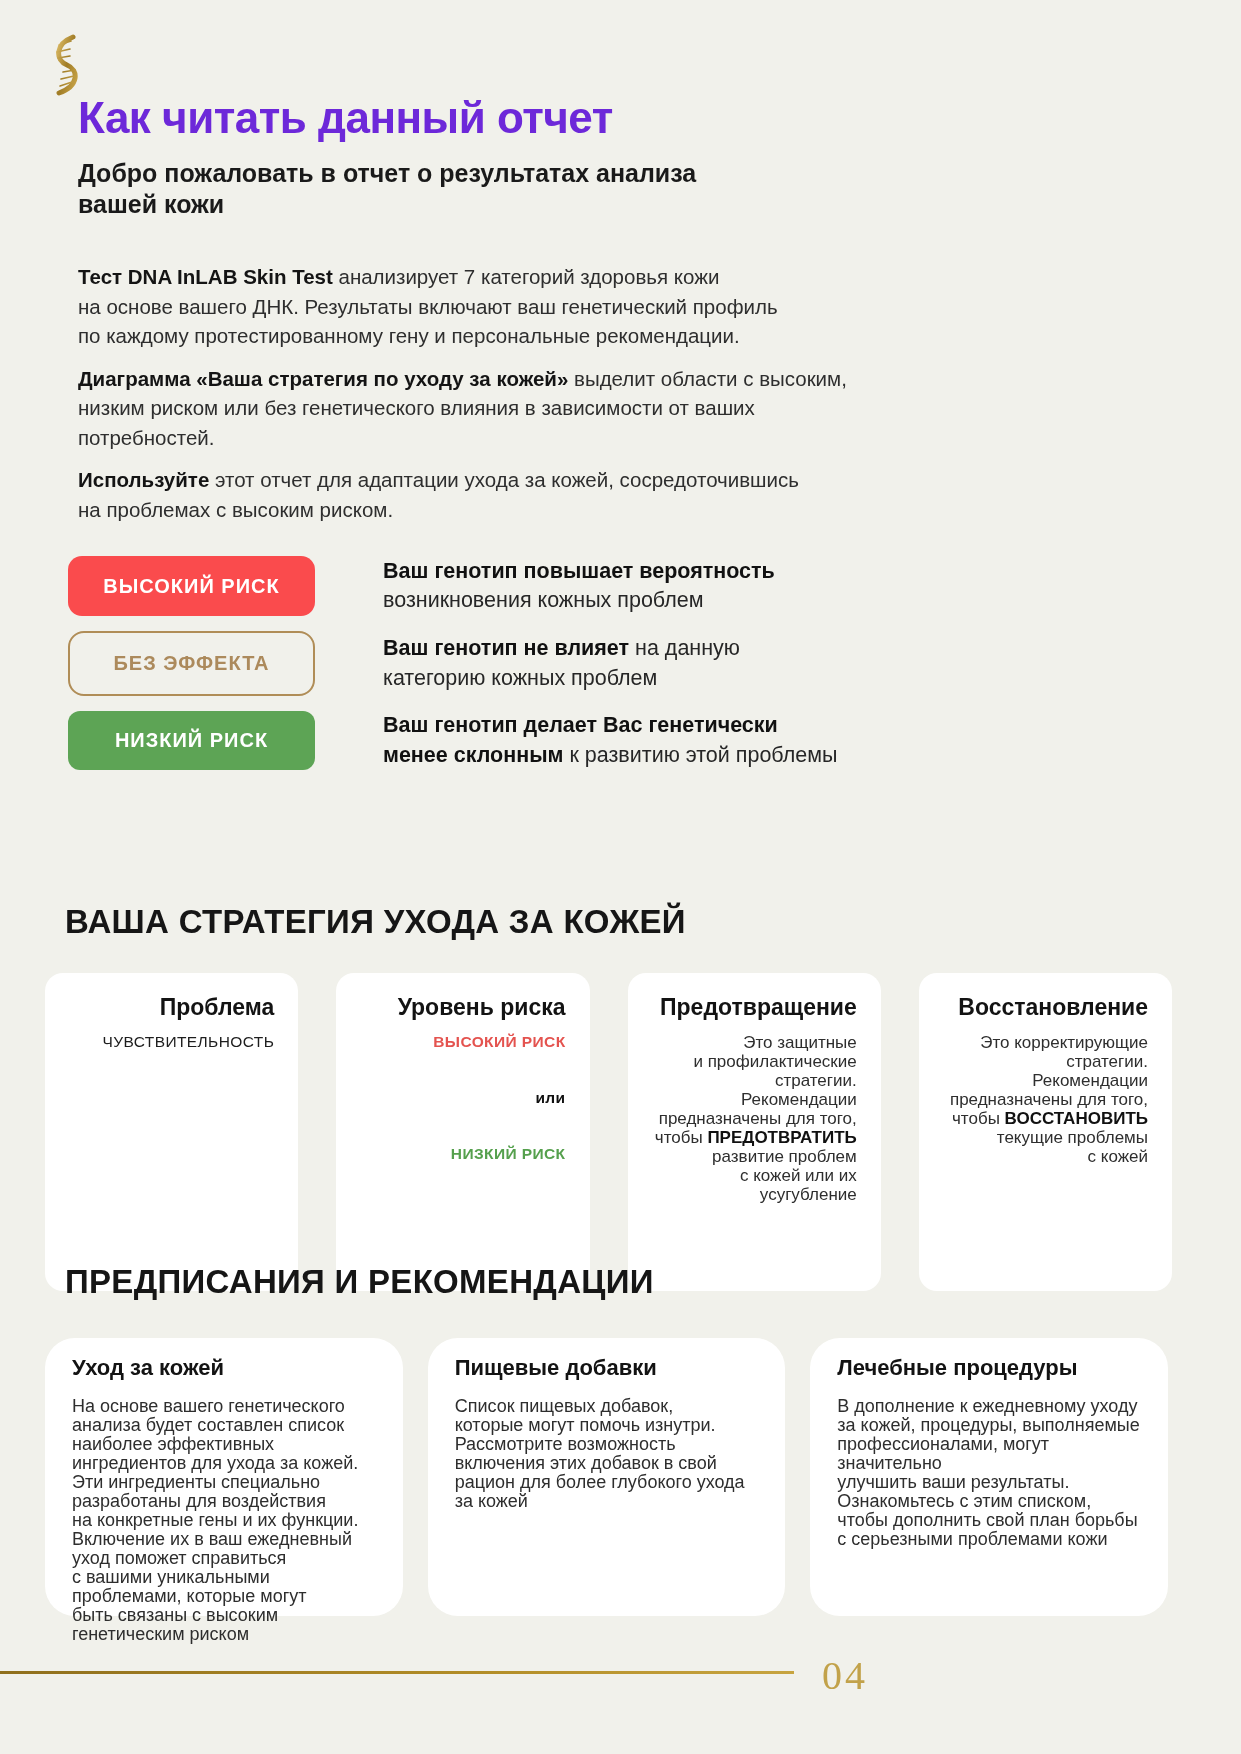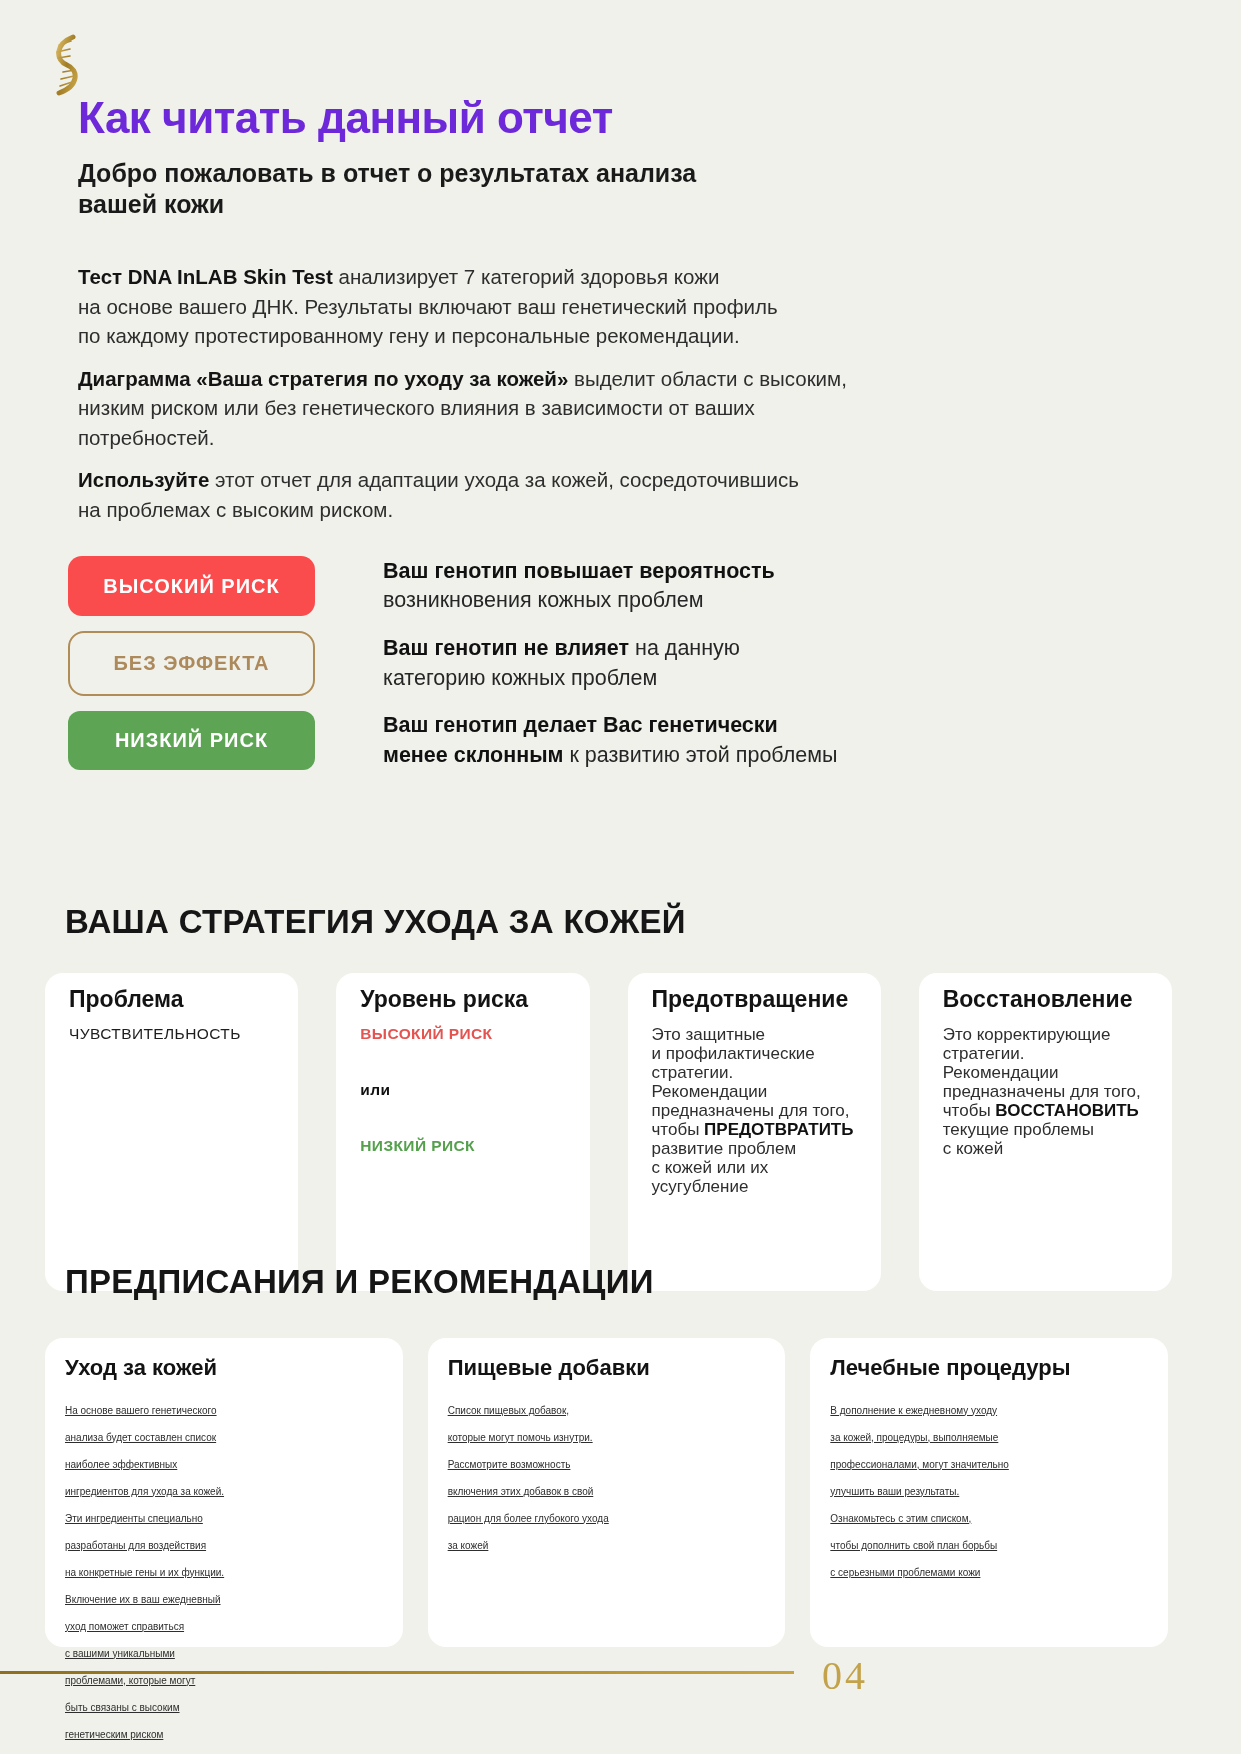--- a/index.html
+++ b/index.html
@@ -41,41 +41,41 @@
   }
   .sh-strategy{top:903px;}
   .sh-prescriptions{top:1263px;}
   
   .strategy-cards{
     position:absolute;left:45px;top:973px;width:1127px;
     display:grid;grid-template-columns:repeat(4,1fr);gap:38px;
   }
   .card{
     background:#ffffff;border-radius:18px;box-sizing:border-box;
-    padding:12px 24px;height:318px;
+    padding:20px 24px;height:318px;text-align:right;
   }
   .card h3{margin:0 0 12px 0;font-size:23px;font-weight:800;color:#131313;line-height:1.22;}
   .card .small-caps{font-size:15.5px;font-weight:500;letter-spacing:0.4px;color:#1d1d1d;}
   .risk-line{font-size:15.5px;font-weight:700;letter-spacing:0.4px;margin-bottom:38px;}
   .risk-high{color:#e4534f;}
   .risk-or{color:#111111;}
   .risk-low{color:#55a04d;margin-bottom:0;}
   .card-body{font-size:17px;line-height:19px;white-space:pre-line;color:#2e2e2e;}
   .card-body .b{font-weight:700;color:#111111;}
   
   .prescription-cards{
     position:absolute;left:45px;top:1338px;width:1123px;
     display:grid;grid-template-columns:repeat(3,1fr);gap:25px;
   }
   .pcard{
-    background:#ffffff;border-radius:18px;box-sizing:border-box;
-    padding:16px 28px 20px 20px;height:309px;
+    background:#ffffff;border-radius:30px;box-sizing:border-box;
+    padding:16px 28px 20px 27px;height:278px;
   }
   .pcard h3{margin:0 0 15px 0;font-size:22px;font-weight:800;color:#131313;line-height:1.25;}
-  .pcard .card-body{font-size:10px;line-height:27px;text-decoration:underline;}
+  .pcard .card-body{font-size:18px;line-height:19px;}
   
   .footer-line{
     position:absolute;left:0;top:1671px;width:794px;height:3px;
     background:linear-gradient(90deg,#8f6f1d,#b28d27 60%,#c7a440);
   }
   .page-number{
     position:absolute;left:822px;top:1652px;
     font-family:"Liberation Serif",serif;font-size:40px;font-weight:400;
     letter-spacing:3px;color:#c2a24a;
   }

